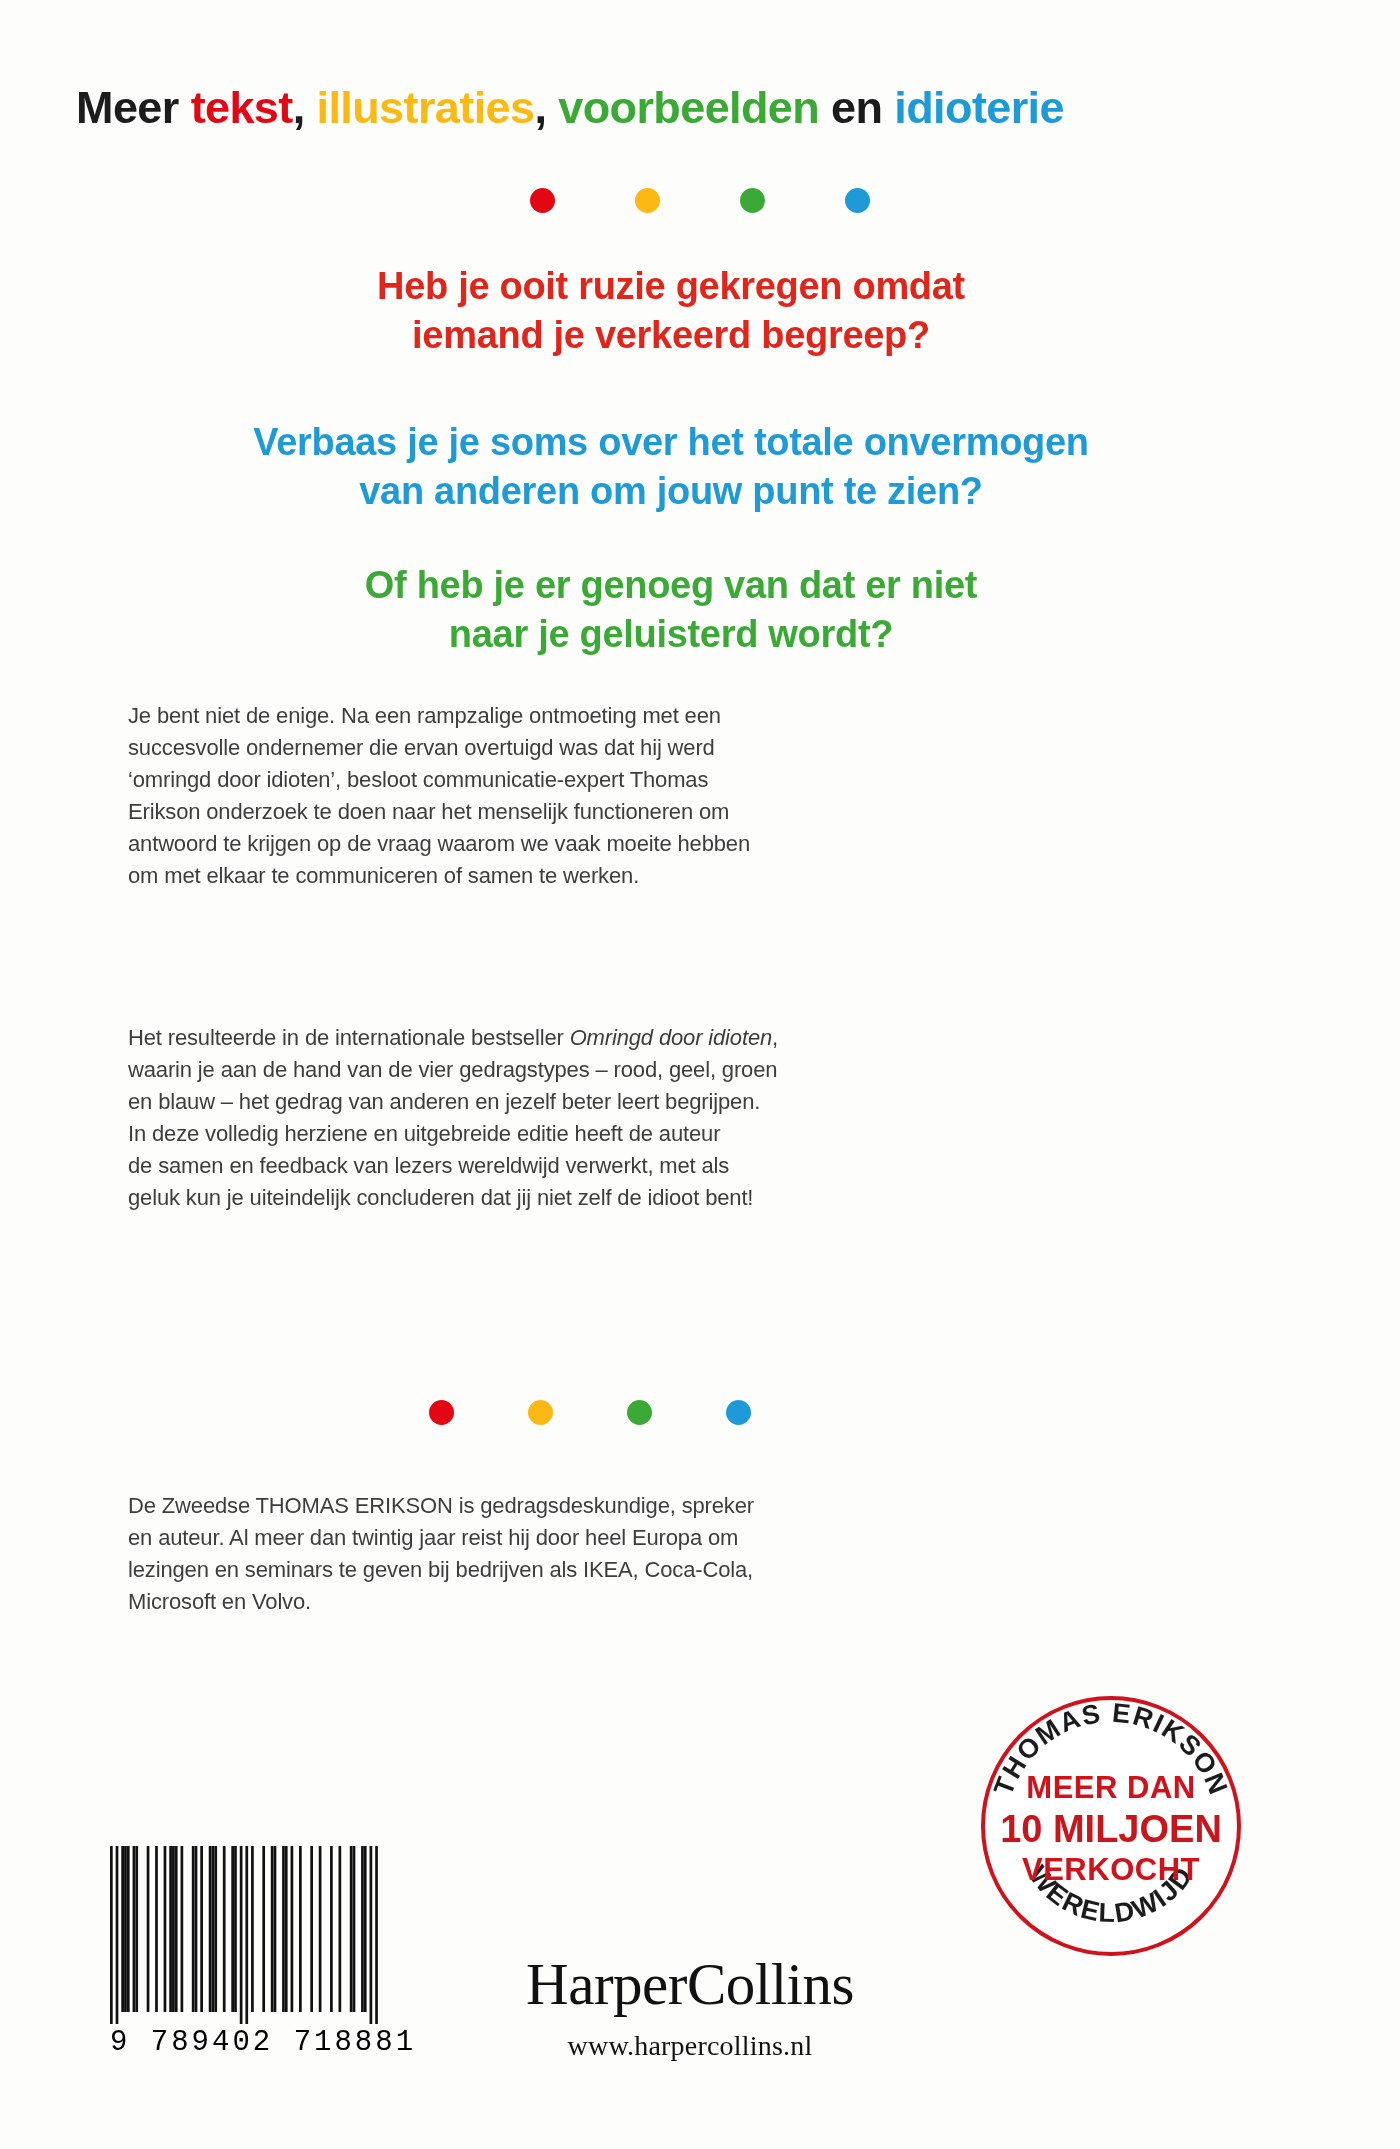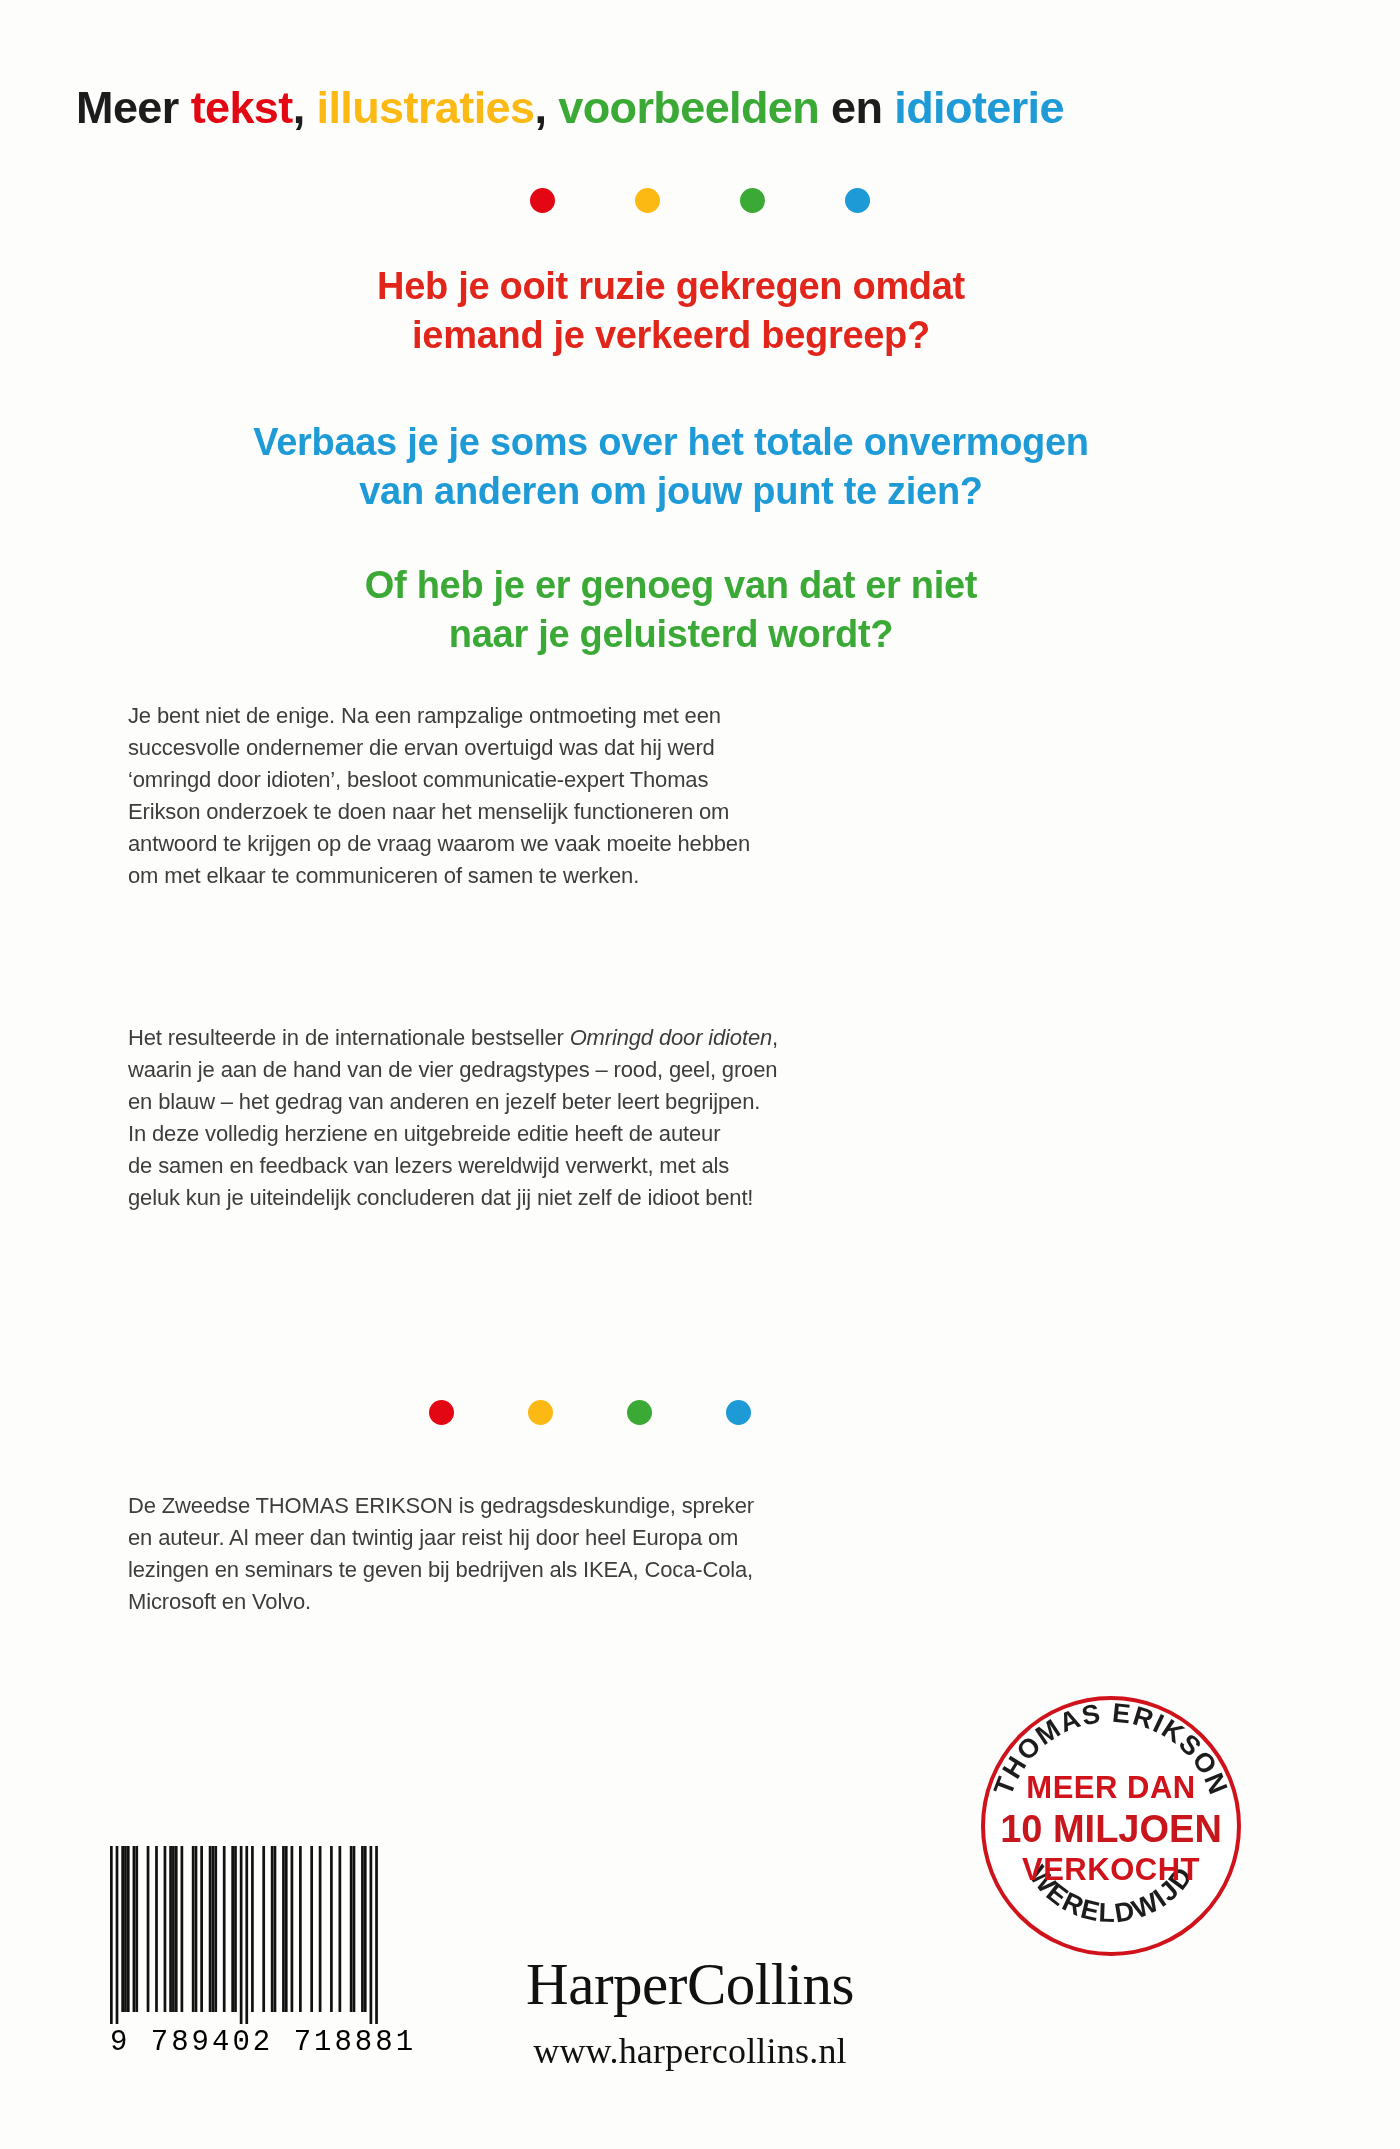--- a/index.html
+++ b/index.html
@@ -142,21 +142,21 @@
   }
   #publisher-name {
     font-family: "Liberation Serif", serif;
     font-size: 59px;
     color: #111111;
     letter-spacing: -0.5px;
     line-height: 1;
   }
   #publisher-url {
     font-family: "Liberation Serif", serif;
-    font-size: 36px;
+    font-size: 28px;
     color: #111111;
     margin-top: 16px;
     letter-spacing: 0.2px;
   }
 </style>
 </head>
 <body>
 
 <div class="page">
 

